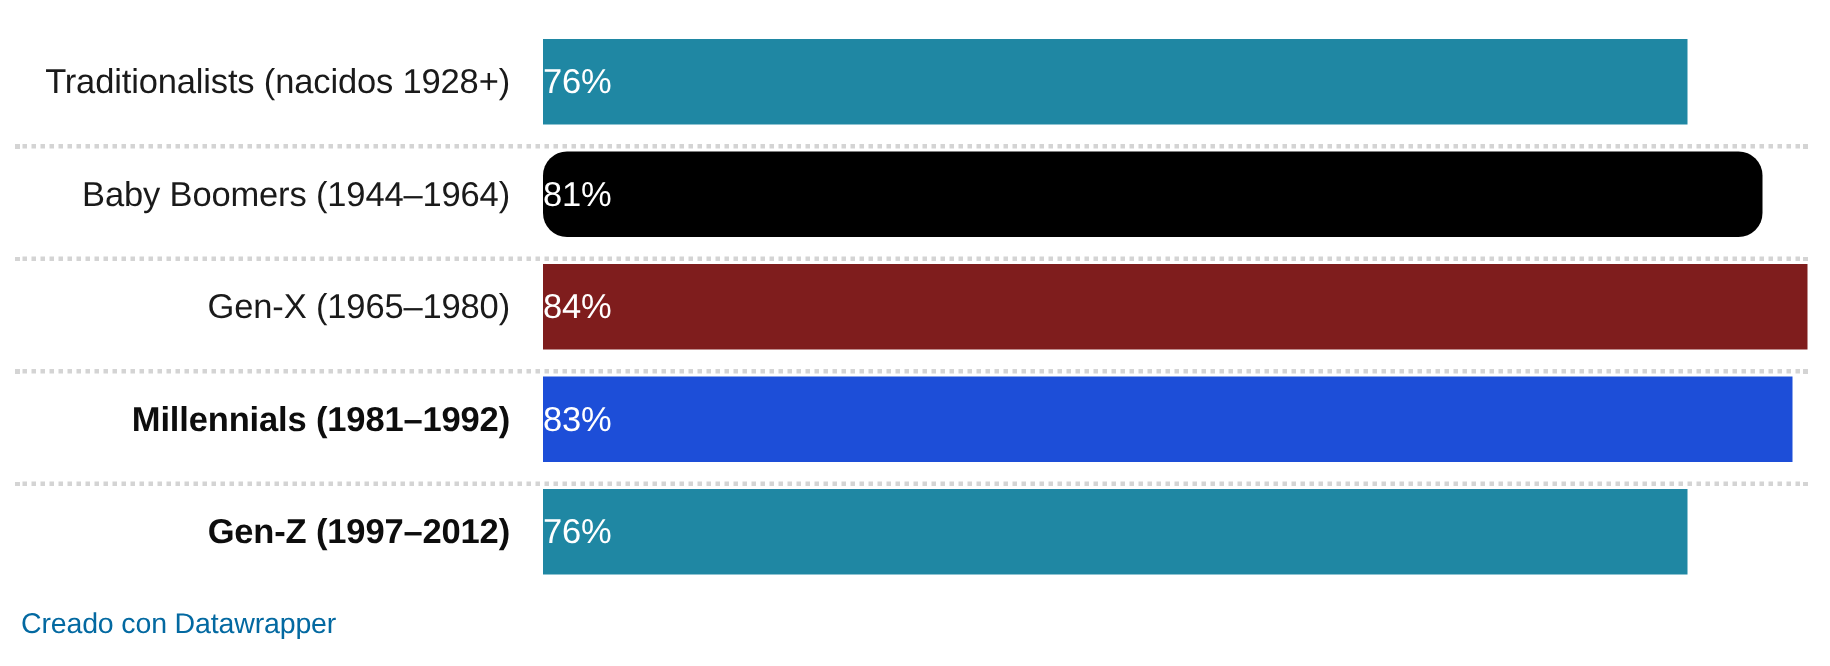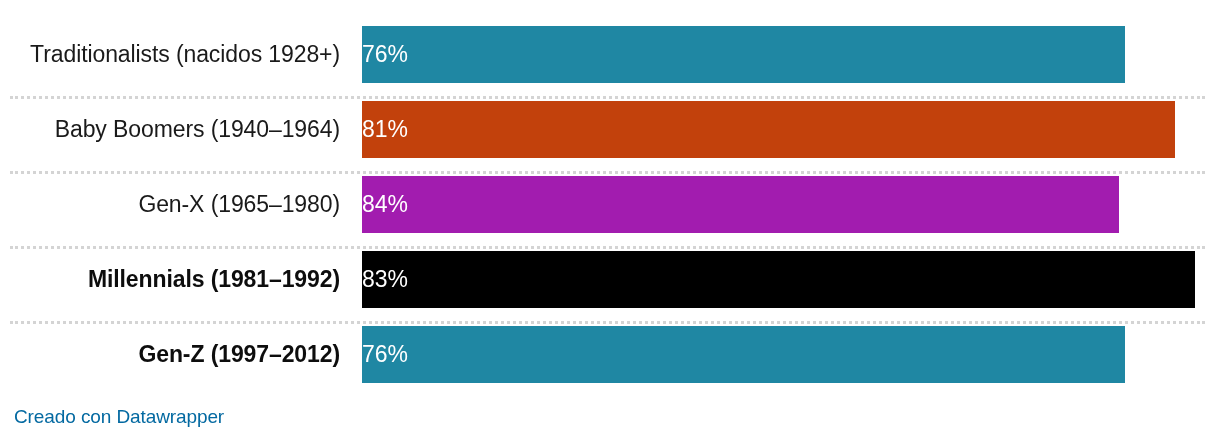--- a/index.html
+++ b/index.html
@@ -114,43 +114,43 @@
       <div class="row-label">Traditionalists (nacidos 1928+)</div>
       <div class="bar-track">
         <div class="bar" style="width: 762.714px; background: rgb(31, 135, 163);">
           <span class="bar-value">76%</span>
         </div>
       </div>
     </div>
 
     <div class="row">
       <div class="row-sep" style="border-top-color: rgb(212, 212, 212);"></div>
-      <div class="row-label">Baby Boomers (1940–1964)</div>
+      <div class="row-label">Baby Boomers (1944–1964)</div>
       <div class="bar-track">
-        <div class="bar" style="width: 812.893px; background: #c2410c;">
+        <div class="bar" style="width: 812.893px; background: #000000; border-radius: 16px;">
           <span class="bar-value">81%</span>
         </div>
       </div>
     </div>
 
     <div class="row">
       <div class="row-sep" style="border-top-color: rgb(212, 212, 212);"></div>
       <div class="row-label">Gen-X (1965–1980)</div>
       <div class="bar-track">
-        <div class="bar" style="width: 757px; background: #a21caf; text-align: center;">
+        <div class="bar" style="width: 843px; background: #7f1d1d; text-align: center;">
           <span class="bar-value">84%</span>
         </div>
       </div>
     </div>
 
     <div class="row">
       <div class="row-sep" style="border-top-color: rgb(212, 212, 212);"></div>
       <div class="row-label bold">Millennials (1981–1992)</div>
       <div class="bar-track">
-        <div class="bar" style="width: 832.964px; background: #000000;">
+        <div class="bar" style="width: 832.964px; background: #1d4ed8;">
           <span class="bar-value">83%</span>
         </div>
       </div>
     </div>
 
     <div class="row">
       <div class="row-sep" style="border-top-color: rgb(212, 212, 212);"></div>
       <div class="row-label bold">Gen-Z (1997–2012)</div>
       <div class="bar-track">
         <div class="bar" style="width: 762.714px; background: rgb(31, 135, 163);">

